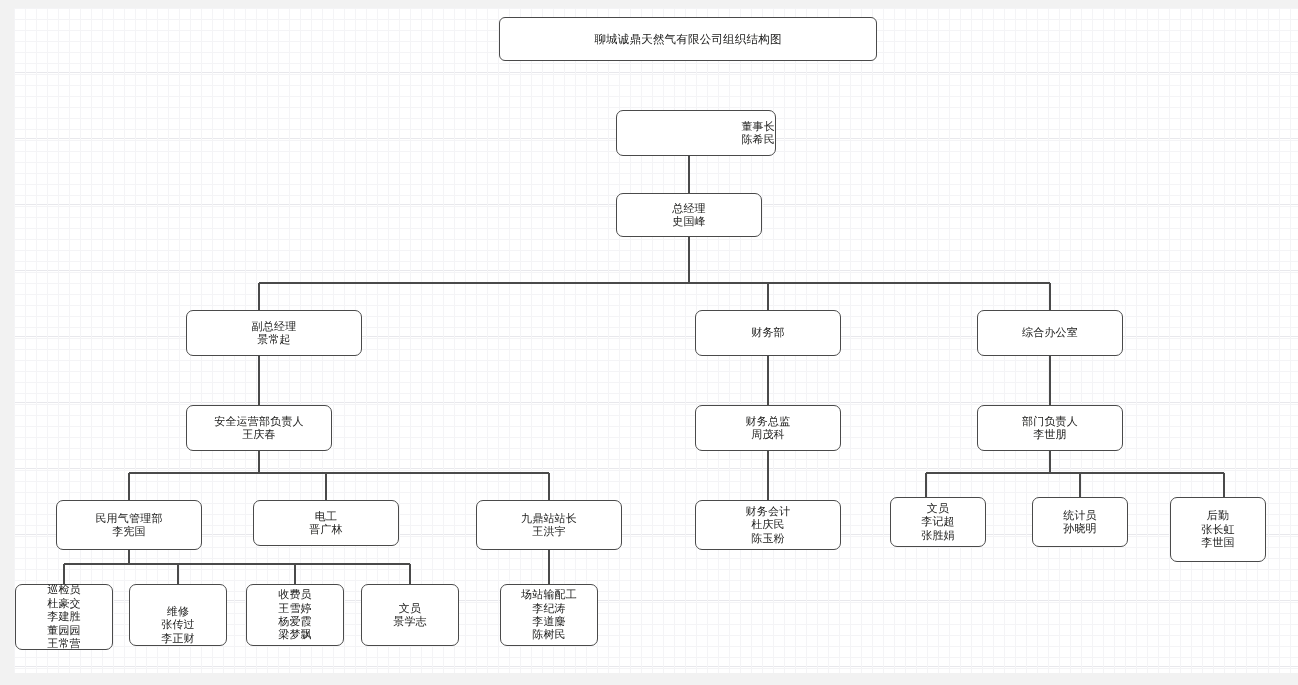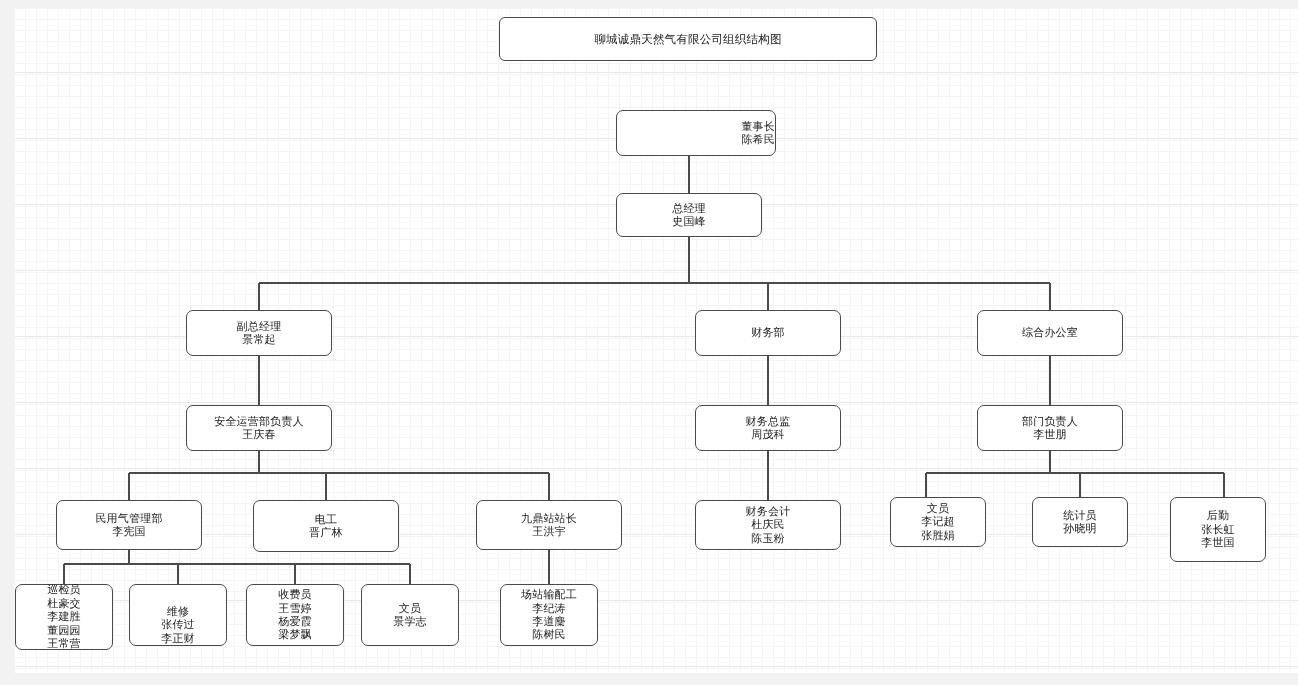--- a/index.html
+++ b/index.html
@@ -151,21 +151,21 @@
       <div class="node" style="left:602px; top:102px; width:160px; height:46px;align-items:flex-end;">
         <span class="line">董事长</span>
         <span class="line">陈希民</span>
       </div>
 
       <div class="node" style="left:602px; top:185px; width:146px; height:44px;">
         <span class="line">总经理</span>
         <span class="line">史国峰</span>
       </div>
 
-      <div class="node" style="left:172px; top:302px; width:146px; height:46px;">
+      <div class="node" style="left:172px; top:302px; width:176px; height:46px;">
         <span class="line">副总经理</span>
         <span class="line">景常起</span>
       </div>
 
       <div class="node" style="left:681px; top:302px; width:146px; height:46px;">
         <span class="line">财务部</span>
       </div>
 
       <div class="node" style="left:963px; top:302px; width:146px; height:46px;">
         <span class="line">综合办公室</span>
@@ -184,21 +184,21 @@
       <div class="node" style="left:963px; top:397px; width:146px; height:46px;">
         <span class="line">部门负责人</span>
         <span class="line">李世朋</span>
       </div>
 
       <div class="node" style="left:42px; top:492px; width:146px; height:50px;">
         <span class="line">民用气管理部</span>
         <span class="line">李宪国</span>
       </div>
 
-      <div class="node" style="left:239px; top:492px; width:146px; height:52px;">
+      <div class="node" style="left:239px; top:492px; width:146px; height:46px;">
         <span class="line">电工</span>
         <span class="line">晋广林</span>
       </div>
 
       <div class="node" style="left:462px; top:492px; width:146px; height:50px;">
         <span class="line">九鼎站站长</span>
         <span class="line">王洪宇</span>
       </div>
 
       <div class="node" style="left:681px; top:492px; width:146px; height:50px;">

